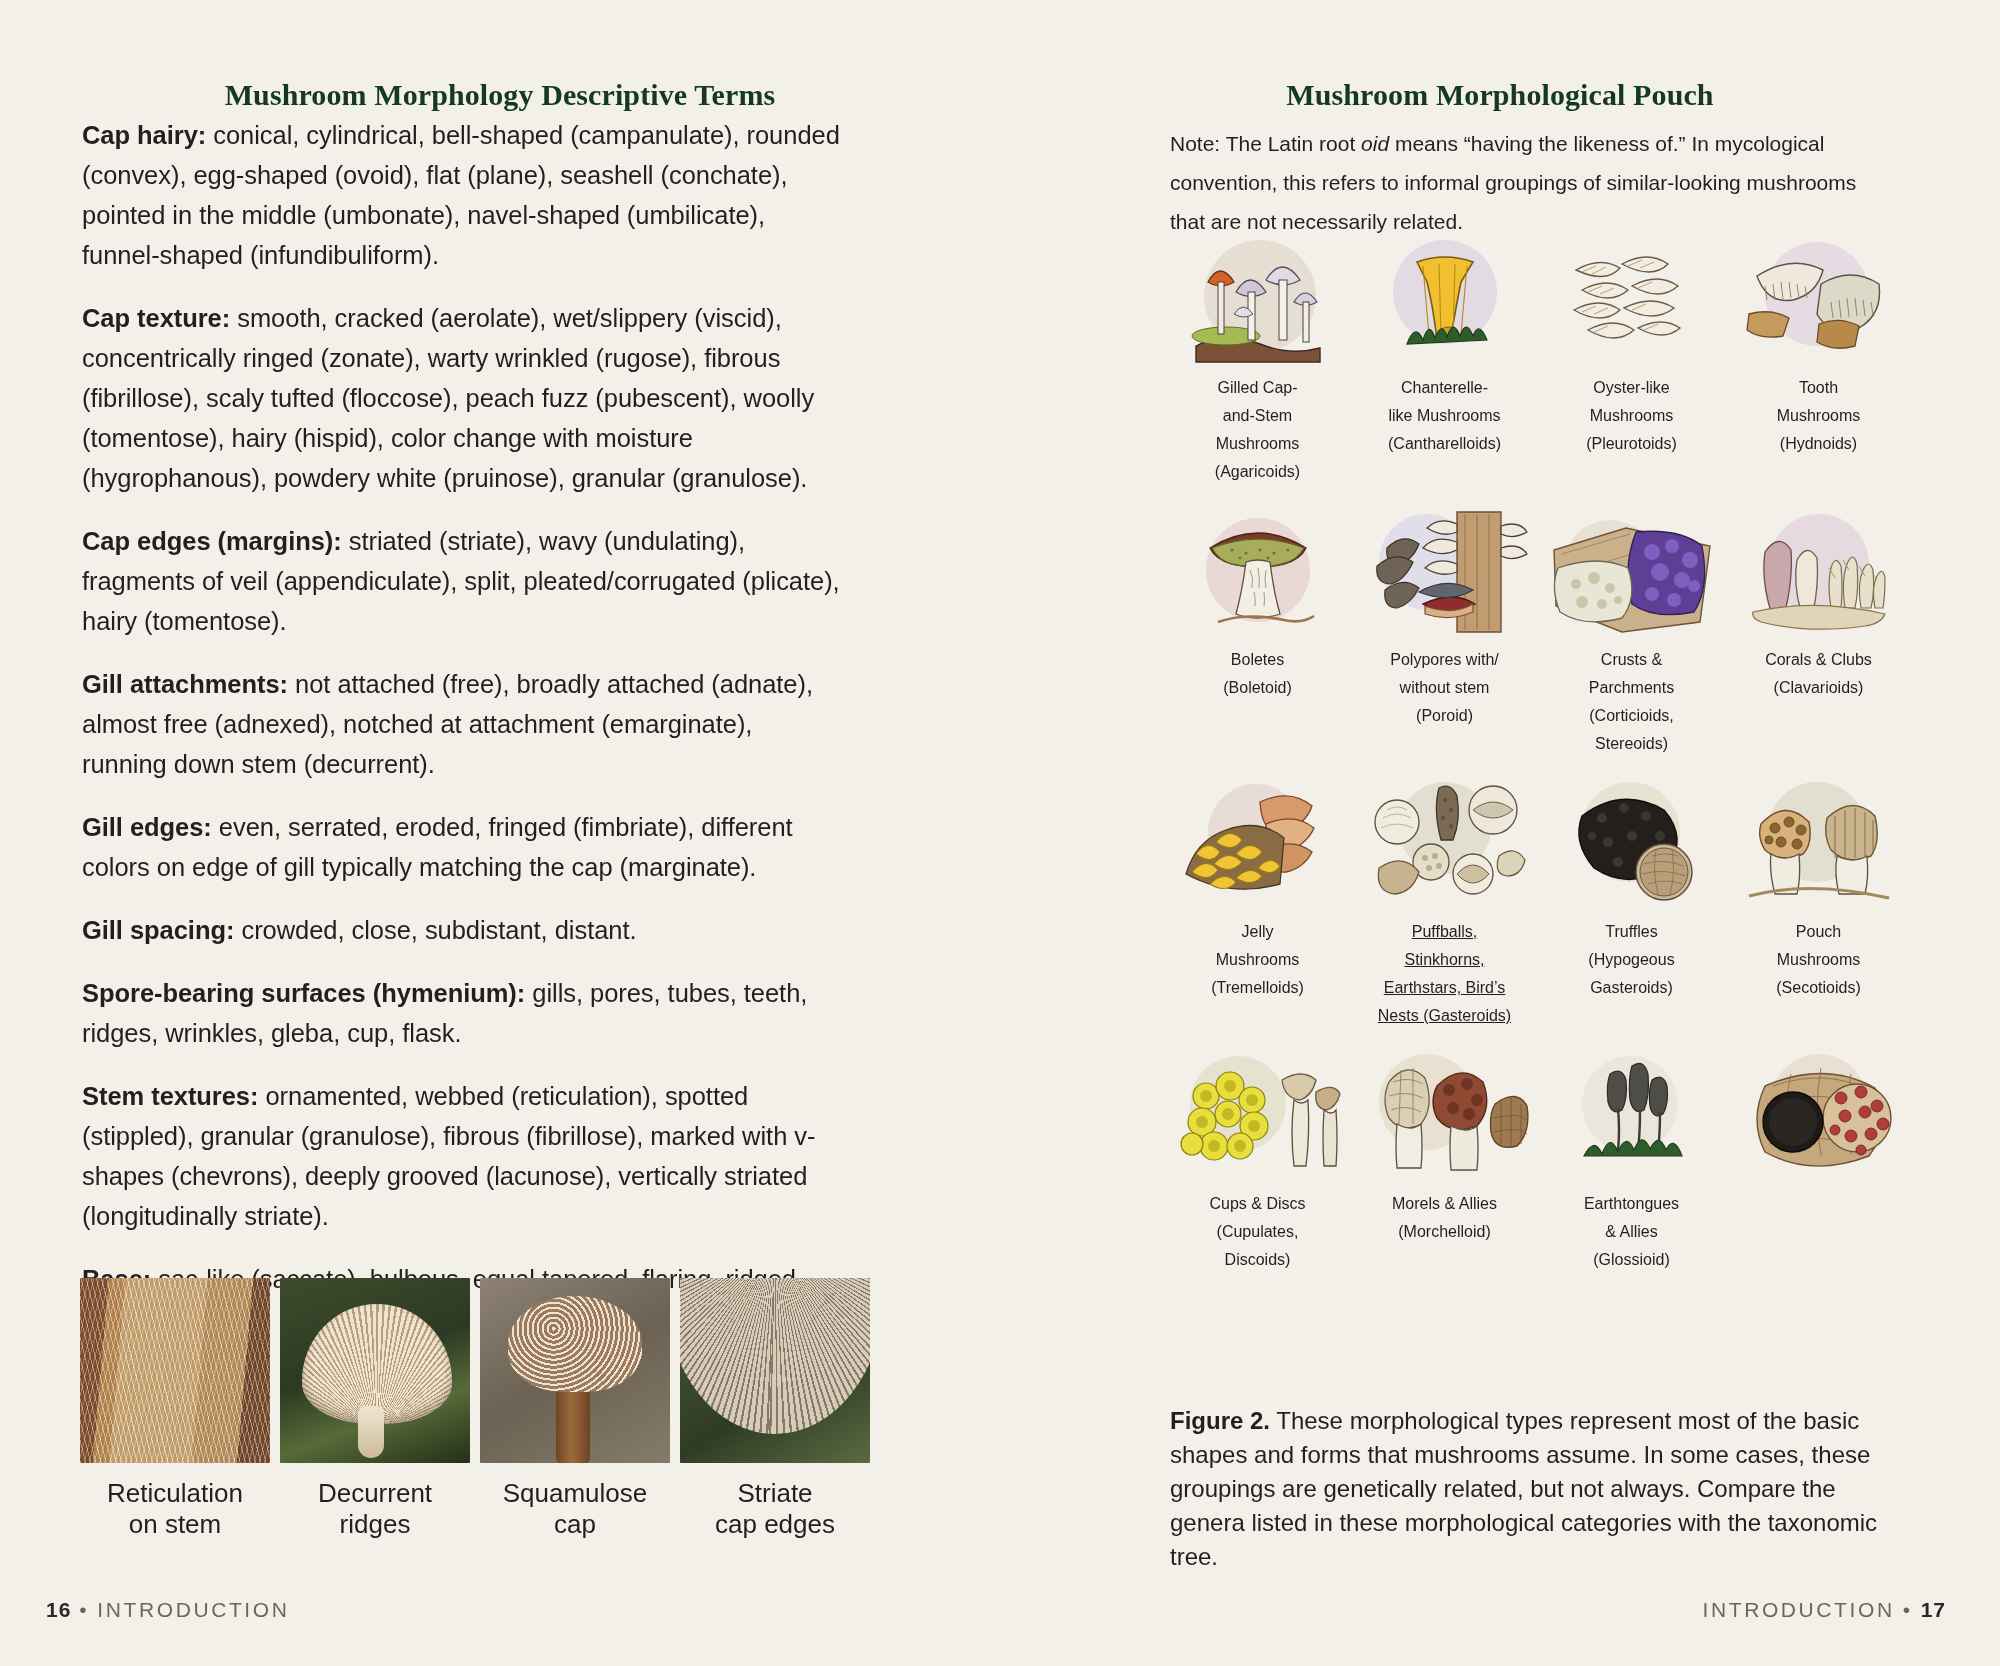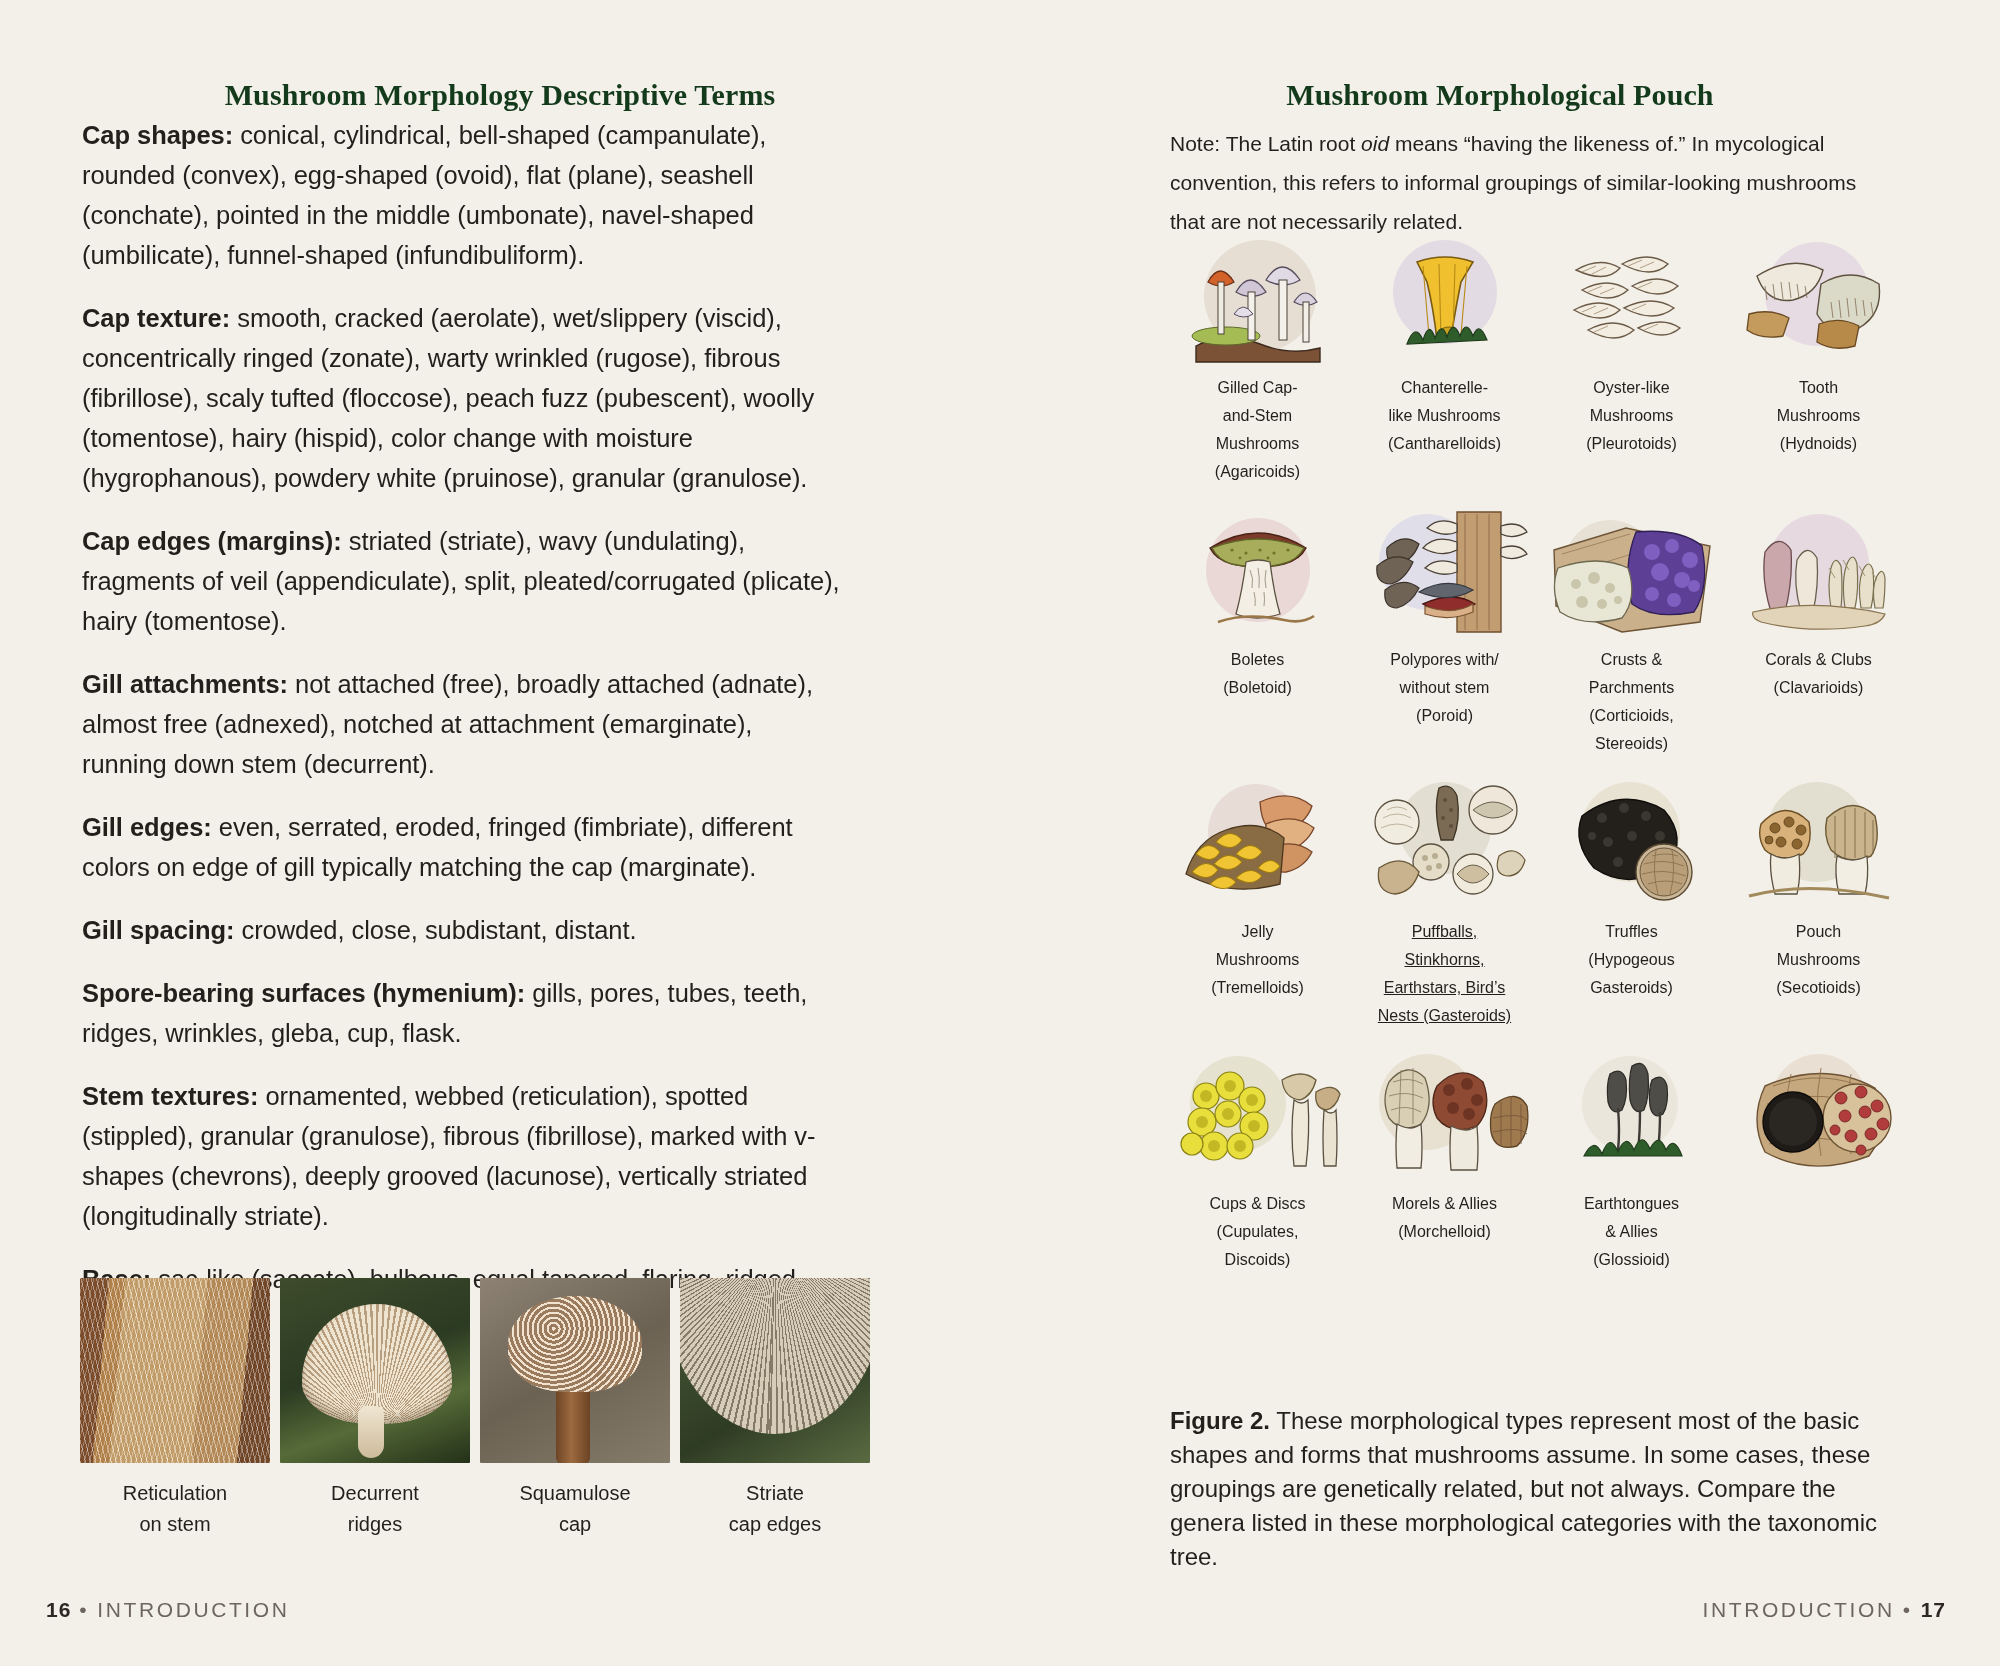--- a/index.html
+++ b/index.html
@@ -50,21 +50,21 @@
   .photo-cell{width:190px;}
   .photo{
     width:190px;height:185px;
     border-radius:1px;
     position:relative;
     overflow:hidden;
   }
   .photo-cap{
     margin-top:15px;
     text-align:center;
-    font-size:20px;
+    font-size:26px;
     line-height:31px;
     color:#231f1c;
   }
 
   
   .ph1{
     background:
       repeating-linear-gradient(76deg, rgba(255,255,255,.40) 0 1px, rgba(120,80,40,.18) 1px 5px),
       repeating-linear-gradient(-76deg, rgba(255,255,255,.34) 0 1px, rgba(120,80,40,.15) 1px 5px),
       linear-gradient(95deg,#7d4a2b 0 14%, #c79558 14% 22%, #e0bd86 22% 62%, #caa06a 62% 84%, #6d4228 84% 100%);
@@ -159,21 +159,21 @@
 </head>
 <body>
 
 <div class="spread">
 
   <div class="page page-left">
 
     <div class="sec-title" style="position:absolute;left:0;top:78px;width:1000px;">Mushroom Morphology Descriptive Terms</div>
 
     <div class="left-body">
-      <p class="para"><b>Cap shapes:</b><span> conical, cylindrical, bell-shaped (campanulate), rounded (convex), egg-shaped (ovoid), flat (plane), seashell (conchate), pointed in the middle (umbonate), navel-shaped (umbilicate), funnel-shaped (infundibuliform).</span></p>
+      <p class="para"><b>Cap hairy:</b><span> conical, cylindrical, bell-shaped (campanulate), rounded (convex), egg-shaped (ovoid), flat (plane), seashell (conchate), pointed in the middle (umbonate), navel-shaped (umbilicate), funnel-shaped (infundibuliform).</span></p>
       <p class="para"><b>Cap texture:</b><span> smooth, cracked (aerolate), wet/slippery (viscid), concentrically ringed (zonate), warty wrinkled (rugose), fibrous (fibrillose), scaly tufted (floccose), peach fuzz (pubescent), woolly (tomentose), hairy (hispid), color change with moisture (hygrophanous), powdery white (pruinose), granular (granulose).</span></p>
       <p class="para"><b>Cap edges (margins):</b><span> striated (striate), wavy (undulating), fragments of veil (appendiculate), split, pleated/corrugated (plicate), hairy (tomentose).</span></p>
       <p class="para"><b>Gill attachments:</b><span> not attached (free), broadly attached (adnate), almost free (adnexed), notched at attachment (emarginate), running down stem (decurrent).</span></p>
       <p class="para"><b>Gill edges:</b><span> even, serrated, eroded, fringed (fimbriate), different colors on edge of gill typically matching the cap (marginate).</span></p>
       <p class="para"><b>Gill spacing:</b><span> crowded, close, subdistant, distant.</span></p>
       <p class="para"><b>Spore-bearing surfaces (hymenium):</b><span> gills, pores, tubes, teeth, ridges, wrinkles, gleba, cup, flask.</span></p>
       <p class="para"><b>Stem textures:</b><span> ornamented, webbed (reticulation), spotted (stippled), granular (granulose), fibrous (fibrillose), marked with v-shapes (chevrons), deeply grooved (lacunose), vertically striated (longitudinally striate).</span></p>
       <p class="para"><b>Base:</b><span> sac-like (saccate), bulbous, equal tapered, flaring, ridged (marginate).</span></p>
     </div>
 

